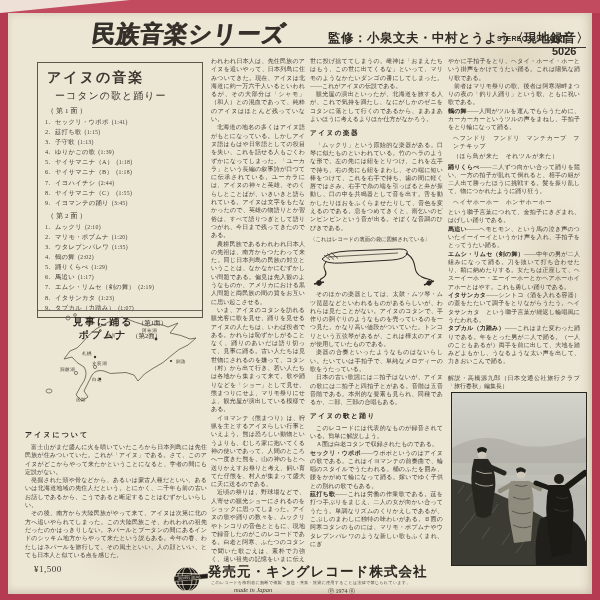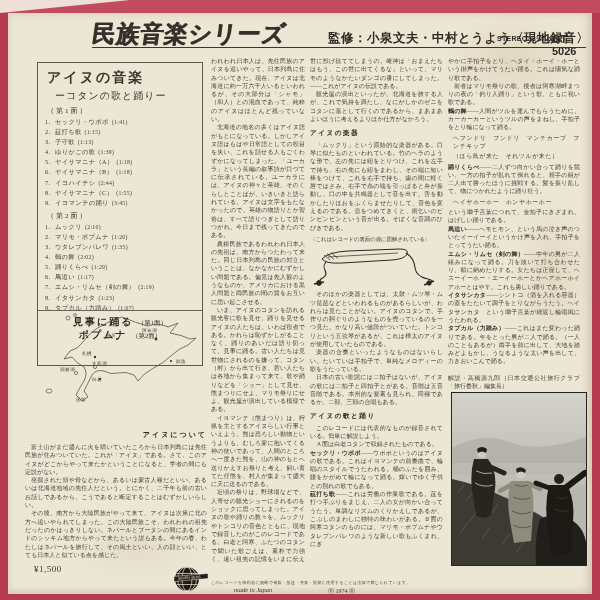--- a/index.html
+++ b/index.html
@@ -20,21 +20,21 @@
        font-weight:900;font-size:23px;letter-spacing:1px;color:#35302a;transform:skewX(-8deg) scaleY(1.05);
        text-shadow:1px 0 #35302a;}
   .supervision{position:absolute;left:320px;top:17px;font-size:12.5px;font-weight:bold;color:#2e2a24;letter-spacing:.5px;text-align:right;}
   .stereo{position:absolute;left:489px;top:22px;font-family:"Liberation Sans","DejaVu Sans",sans-serif;
        font-size:7px;font-weight:bold;color:#2e2a24;letter-spacing:.3px;}
   .catalog{position:absolute;left:544px;top:20px;font-family:"Liberation Sans","DejaVu Sans",sans-serif;
        font-size:11px;font-weight:bold;color:#2e2a24;}
   .header-rule{position:absolute;left:84px;top:34px;width:494px;height:1px;background:#3a352e;}
 
   
-  .track-box{position:absolute;left:29px;top:49px;width:166px;height:304px;border:1px solid #5c564c;
+  .track-box{position:absolute;left:29px;top:49px;width:166px;height:256px;border:1px solid #5c564c;
        box-sizing:border-box;padding:5px 7px 0 7px;color:#3a352e;}
   .album-title{font-size:14px;font-weight:bold;letter-spacing:2px;margin:1px 0 0 2px;}
   .album-subtitle{font-size:10px;letter-spacing:1px;margin:2px 0 2px 10px;}
   .side-label{font-size:7px;letter-spacing:2px;margin:3px 0 1px 2px;}
   .trk{font-size:6.3px;line-height:10.1px;letter-spacing:.3px;white-space:nowrap;color:#433d35;}
   .trk .no{display:inline-block;width:10px;}
   .trk .tm{margin-left:3px;font-size:5.8px;color:#4a443c;}
   .kotan{text-align:center;font-size:10px;font-weight:bold;letter-spacing:2px;line-height:12.5px;color:#2f2a24;}
   .kotan .side{font-size:6.5px;font-weight:normal;letter-spacing:0;}
   .map-wrap{position:absolute;left:0px;top:247px;width:164px;height:97px;border-top:1px solid #6a645a;}
@@ -52,21 +52,21 @@
   .col p.h{font-weight:bold;font-size:6.6px;letter-spacing:1.5px;margin:6px 0 3px;color:#2f2a24;text-indent:0;}
   .col p.c{margin:2px 0 2px 5px;letter-spacing:.5px;text-indent:0;}
   .col p.cap{font-size:5.4px;margin:3px 0 1px;text-indent:0;}
   .col p.cr{margin-top:8px;text-indent:0;}
   .col b{font-weight:bold;color:#332e27;}
   .figwrap{height:46px;position:relative;}
   .figwrap svg{position:absolute;left:-2px;top:0;}
 
   
   .about{position:absolute;left:17px;top:417px;width:182px;color:#46403a;}
-  .about .ah{font-size:7px;font-weight:bold;letter-spacing:2px;color:#2f2a24;margin:0 0 3px;text-align:right;}
+  .about .ah{font-size:7px;font-weight:bold;letter-spacing:2px;color:#2f2a24;margin:0 0 3px;}
   .about p{margin:0;font-size:6px;line-height:8.3px;text-align:justify;word-break:break-all;text-indent:1em;}
   .price{position:absolute;left:26px;top:551px;font-size:9px;color:#3c3831;letter-spacing:.5px;}
 
   
   .photo{position:absolute;left:443px;top:379px;width:134px;height:172px;border:1px solid #26241f;
        background:#b9b8b0;box-sizing:content-box;}
 
   
   .globe{position:absolute;left:165px;top:552px;}
   .publisher{position:absolute;left:200px;top:550px;font-size:13.5px;font-weight:bold;letter-spacing:1px;color:#2b2721;}
@@ -245,16 +245,17 @@
       <circle cx="14" cy="14" r="12" fill="#1f1b16"></circle>
       <g stroke="#ece6d5" stroke-width="0.7" fill="none">
         <ellipse cx="14" cy="14" rx="5" ry="12"></ellipse>
         <ellipse cx="14" cy="14" rx="9.5" ry="12"></ellipse>
         <path d="M3.5,8.5 H24.5 M2,14 H26 M3.5,19.5 H24.5"></path>
       </g>
       <path d="M1,11.5 L35,8.5 L35,13.5 L1,16.5 Z" fill="#1f1b16" stroke="#ece6d5" stroke-width="0.5"></path>
       <text x="5" y="14.6" font-size="3.6" fill="#ece6d5" font-family="Liberation Sans, DejaVu Sans, sans-serif" transform="rotate(-4 5 14)">SEVEN SEAS</text>
     </svg>
   </div>
+  <div class="publisher">発売元・キングレコード株式会社</div>
   <div class="notice">このレコードを権利者に無断で複製・放送・演奏・賃貸に使用することは法律で禁じられています。</div>
   <div class="made">made in Japan</div>
   <div class="pyear">Ⓟ 1974 Ⓚ</div>
 </div>
 
 </body></html>

